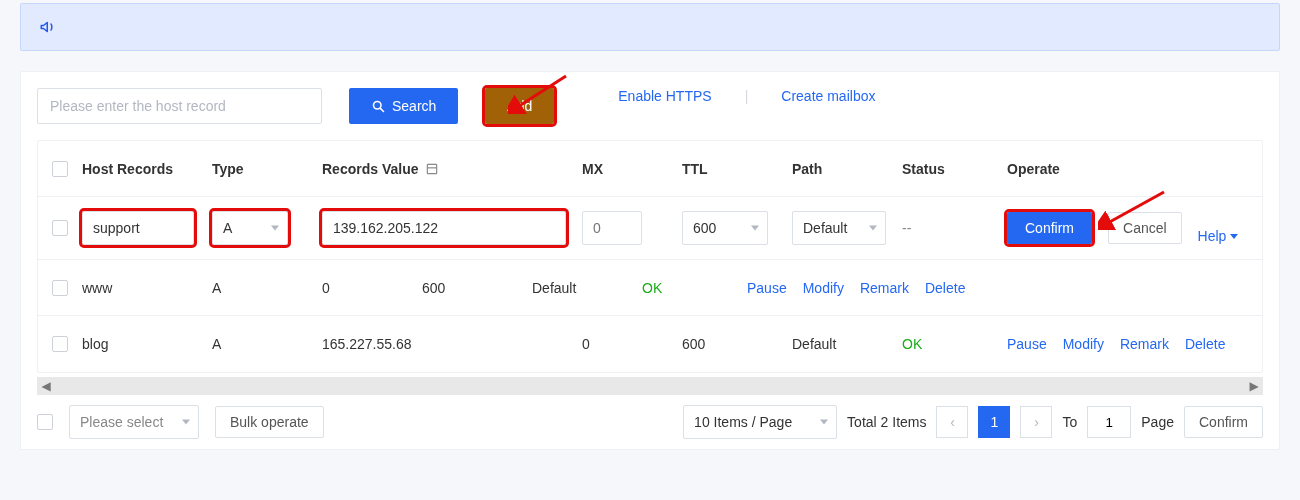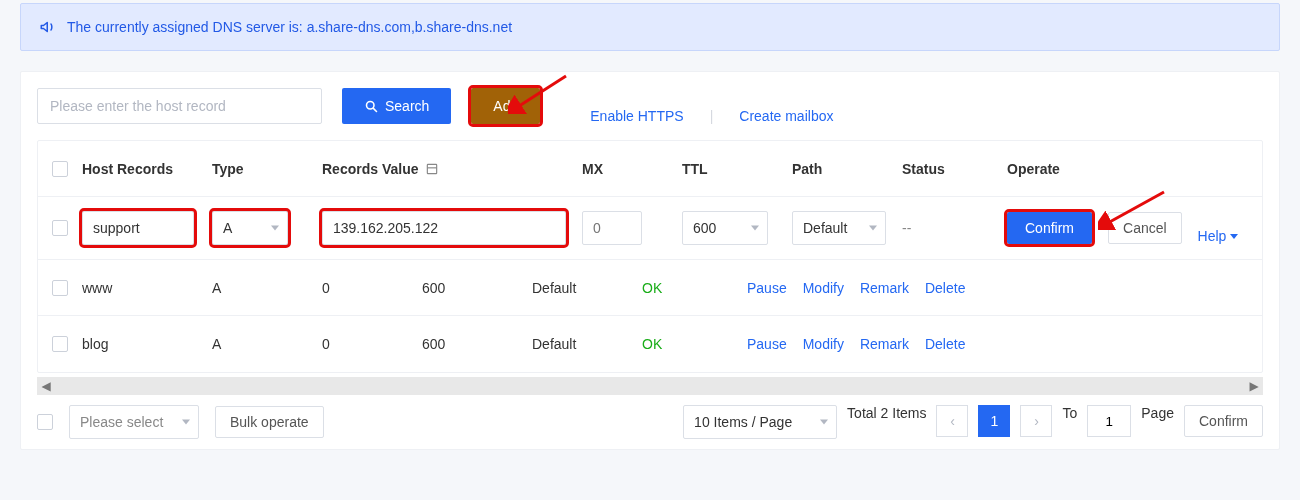--- a/index.html
+++ b/index.html
@@ -25,23 +25,23 @@
   .notice-bar .icon { margin-right: 10px; display: inline-flex; }
   .panel {
     margin: 20px;
     background: #fff;
     border: 1px solid #eef0f4;
     border-radius: 2px;
     padding: 16px 0 10px 0;
   }
   .toolbar {
     display: flex;
-    align-items: flex-end;
+    align-items: flex-start;
     padding: 0 16px 16px 16px;
-    gap: 20px;
+    gap: 27px;
   }
   .host-input {
     width: 285px;
     height: 36px;
     border: 1px solid #dbdfe6;
     border-radius: 2px;
     padding: 0 12px;
     font-size: 14px;
     color: #333;
   }
@@ -105,21 +105,21 @@
   .help-link .caret { border-left:4px solid transparent; border-right:4px solid transparent; border-top:5px solid #2468f2; }
 
   .scroll-bar {
     margin:4px 16px 0 16px; height:18px; background:#e8e8e8; display:flex; justify-content:space-between; align-items:center; color:#777; font-size:12px;
   }
   .scroll-bar .arrow { width:18px; text-align:center; cursor:pointer;}
   .footer {
     margin: 10px 16px 0 16px;
     display:flex; align-items:center; gap:16px;
   }
-  .footer .right { margin-left:auto; display:flex; align-items:flex-start; gap:10px; }
+  .footer .right { margin-left:auto; display:flex; align-items:center; gap:10px; }
   .page-btn {
     width:32px; height:32px; border:1px solid #dbdfe6; background:#fff; display:inline-flex; align-items:center; justify-content:center; color:#b2b7c2; cursor:pointer;
   }
   .page-btn.active { background:#2468f2; color:#fff; border-color:#2468f2; }
   .page-input { width:44px; height:32px; border:1px solid #dbdfe6; text-align:center; }
 
   
   .arrow-svg { position:absolute; pointer-events:none; }
   .arrow1 { left:508px; top:74px; width:60px; height:40px; }
   .arrow2 { left:1098px; top:190px; width:70px; height:40px; }
@@ -127,21 +127,20 @@
 </head>
 <body>
 
 <div class="notice-bar">
   <span class="icon">
     <svg width="18" height="18" viewBox="0 0 24 24" fill="none" stroke="#2259e6" stroke-width="2" stroke-linecap="round" stroke-linejoin="round">
         <path d="M3 10v4h3l5 4V6l-5 4H3z"></path>
         <path d="M16 8c1.5 1.5 1.5 6.5 0 8"></path>
       </svg>
   </span>
-  <span>The currently assigned DNS server is: a.share-dns.com,b.share-dns.net</span>
 </div>
 
 <div class="panel">
 
   <div class="toolbar">
     <input class="host-input" type="text" placeholder="Please enter the host record" style="">
     <button class="btn btn-primary" style="padding:0 22px;">
       <span style="display:inline-flex;">
         <svg width="15" height="15" viewBox="0 0 24 24" fill="none" stroke="#fff" stroke-width="2.5" stroke-linecap="round">
             <circle cx="10" cy="10" r="6"></circle>
@@ -229,20 +228,21 @@
         <span class="link">Delete</span>
       </div>
     </div>
 
     <div class="table-row">
       <div class="c-check">
           <span class="checkbox"></span>
         </div>
       <div class="c-host"><span>blog</span></div>
       <div class="c-type"><span>A</span></div>
+      <div class="c-val"><span>165.227.55.68</span></div>
       <div class="c-mx"><span>0</span></div>
       <div class="c-ttl"><span>600</span></div>
       <div class="c-path"><span>Default</span></div>
       <div class="c-status"><span class="status-ok">OK</span></div>
       <div class="c-op">
         <span class="link">Pause</span>
         <span class="link">Modify</span>
         <span class="link">Remark</span>
         <span class="link">Delete</span>
       </div>

